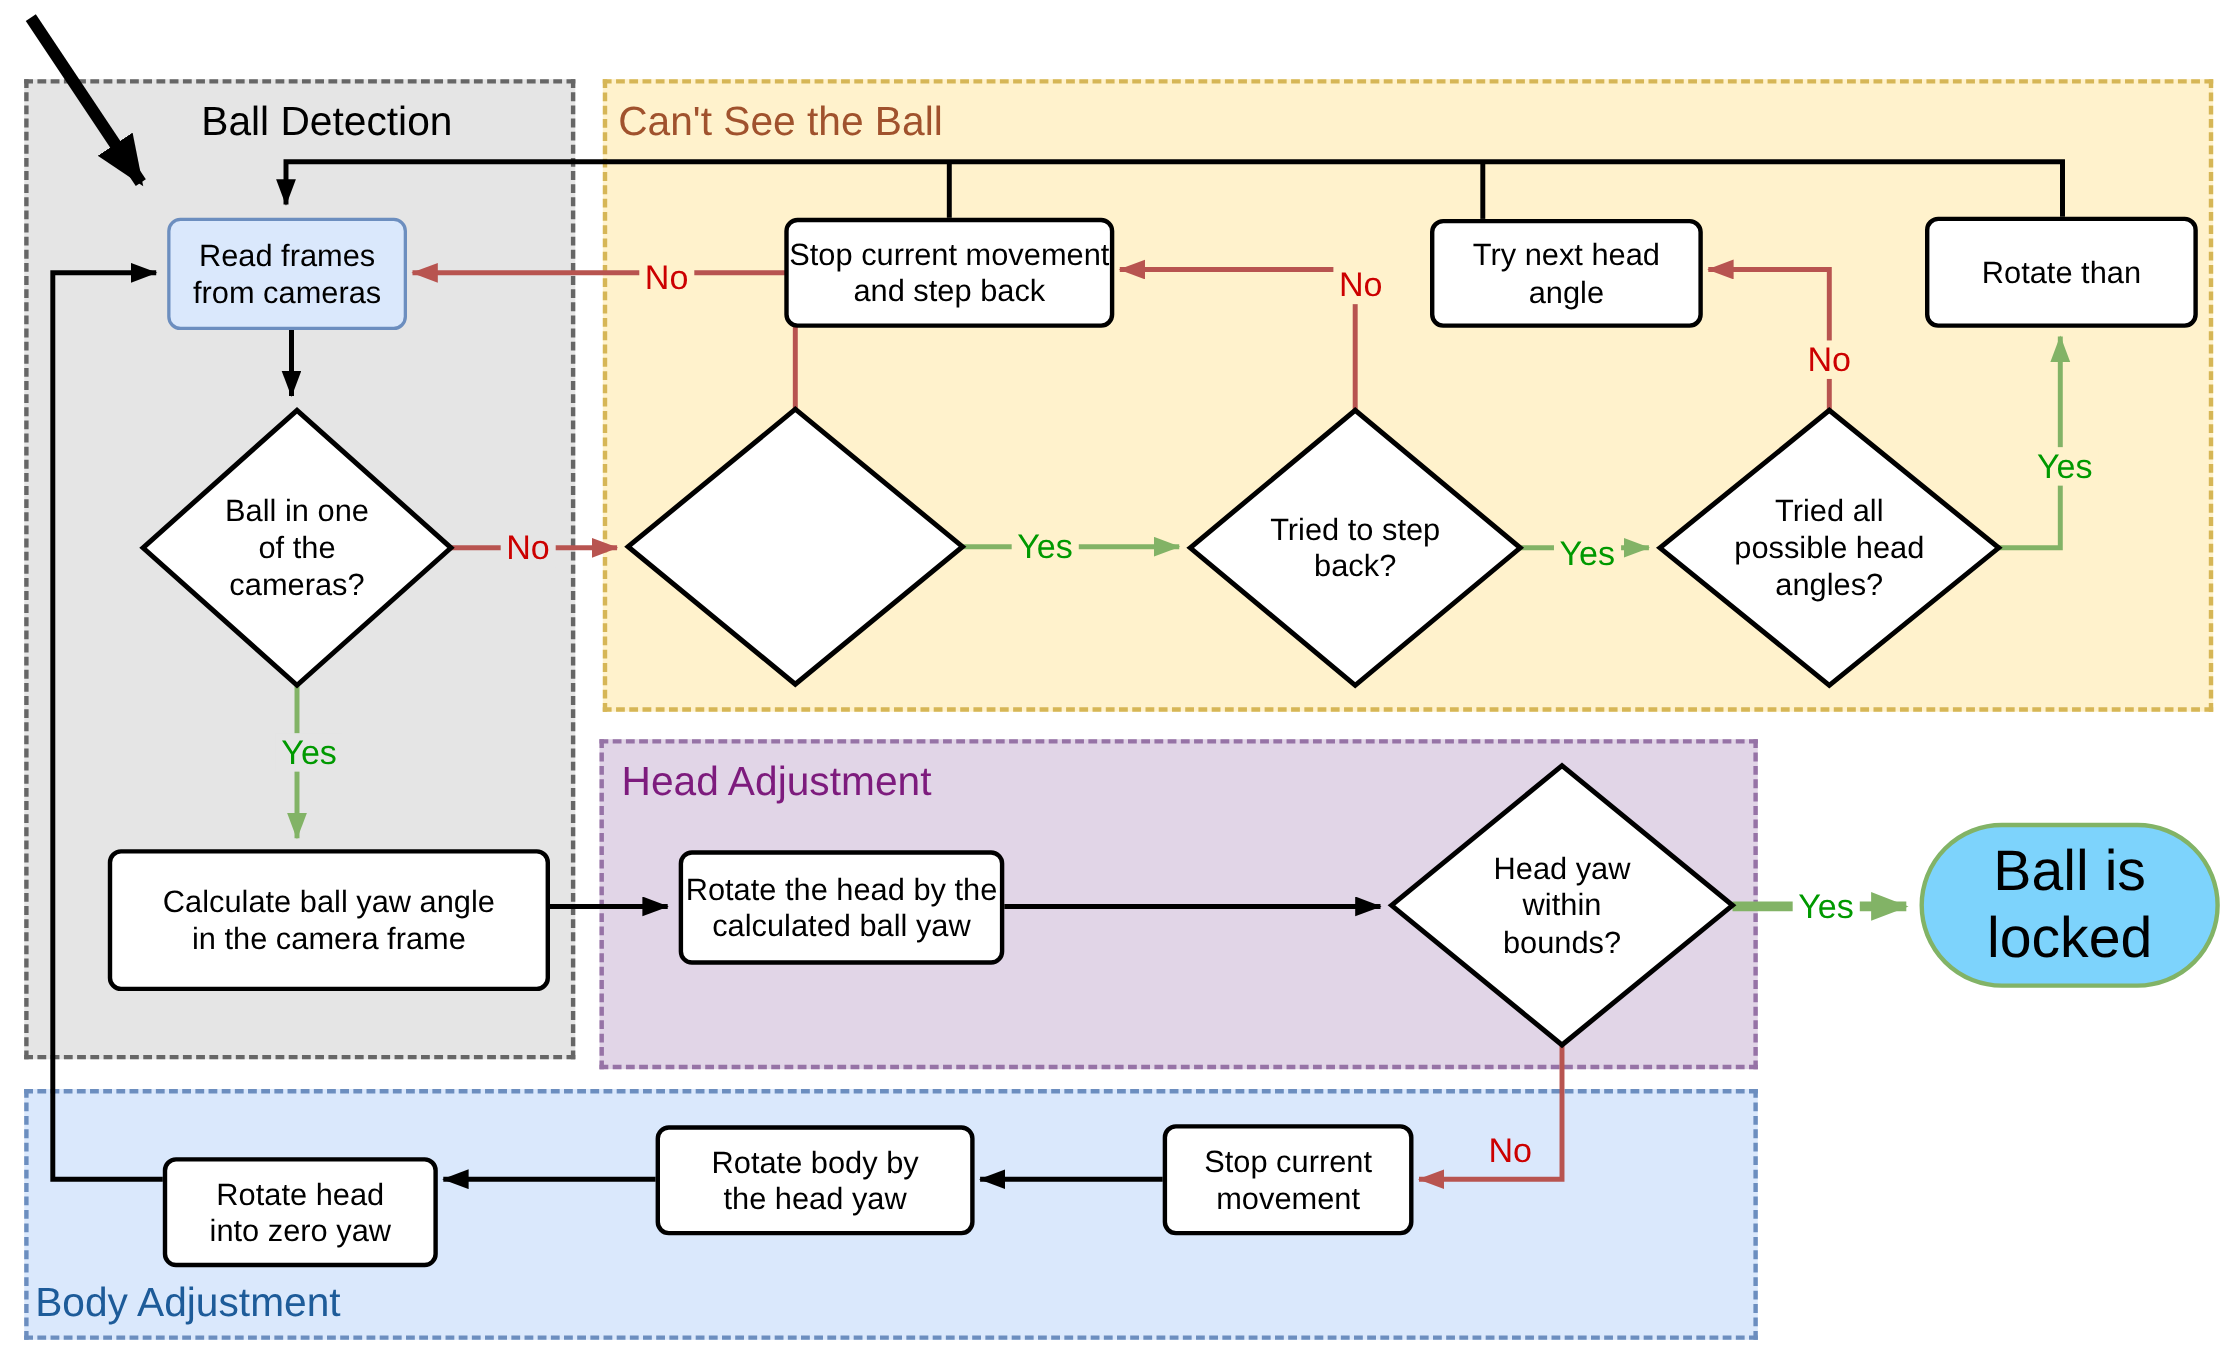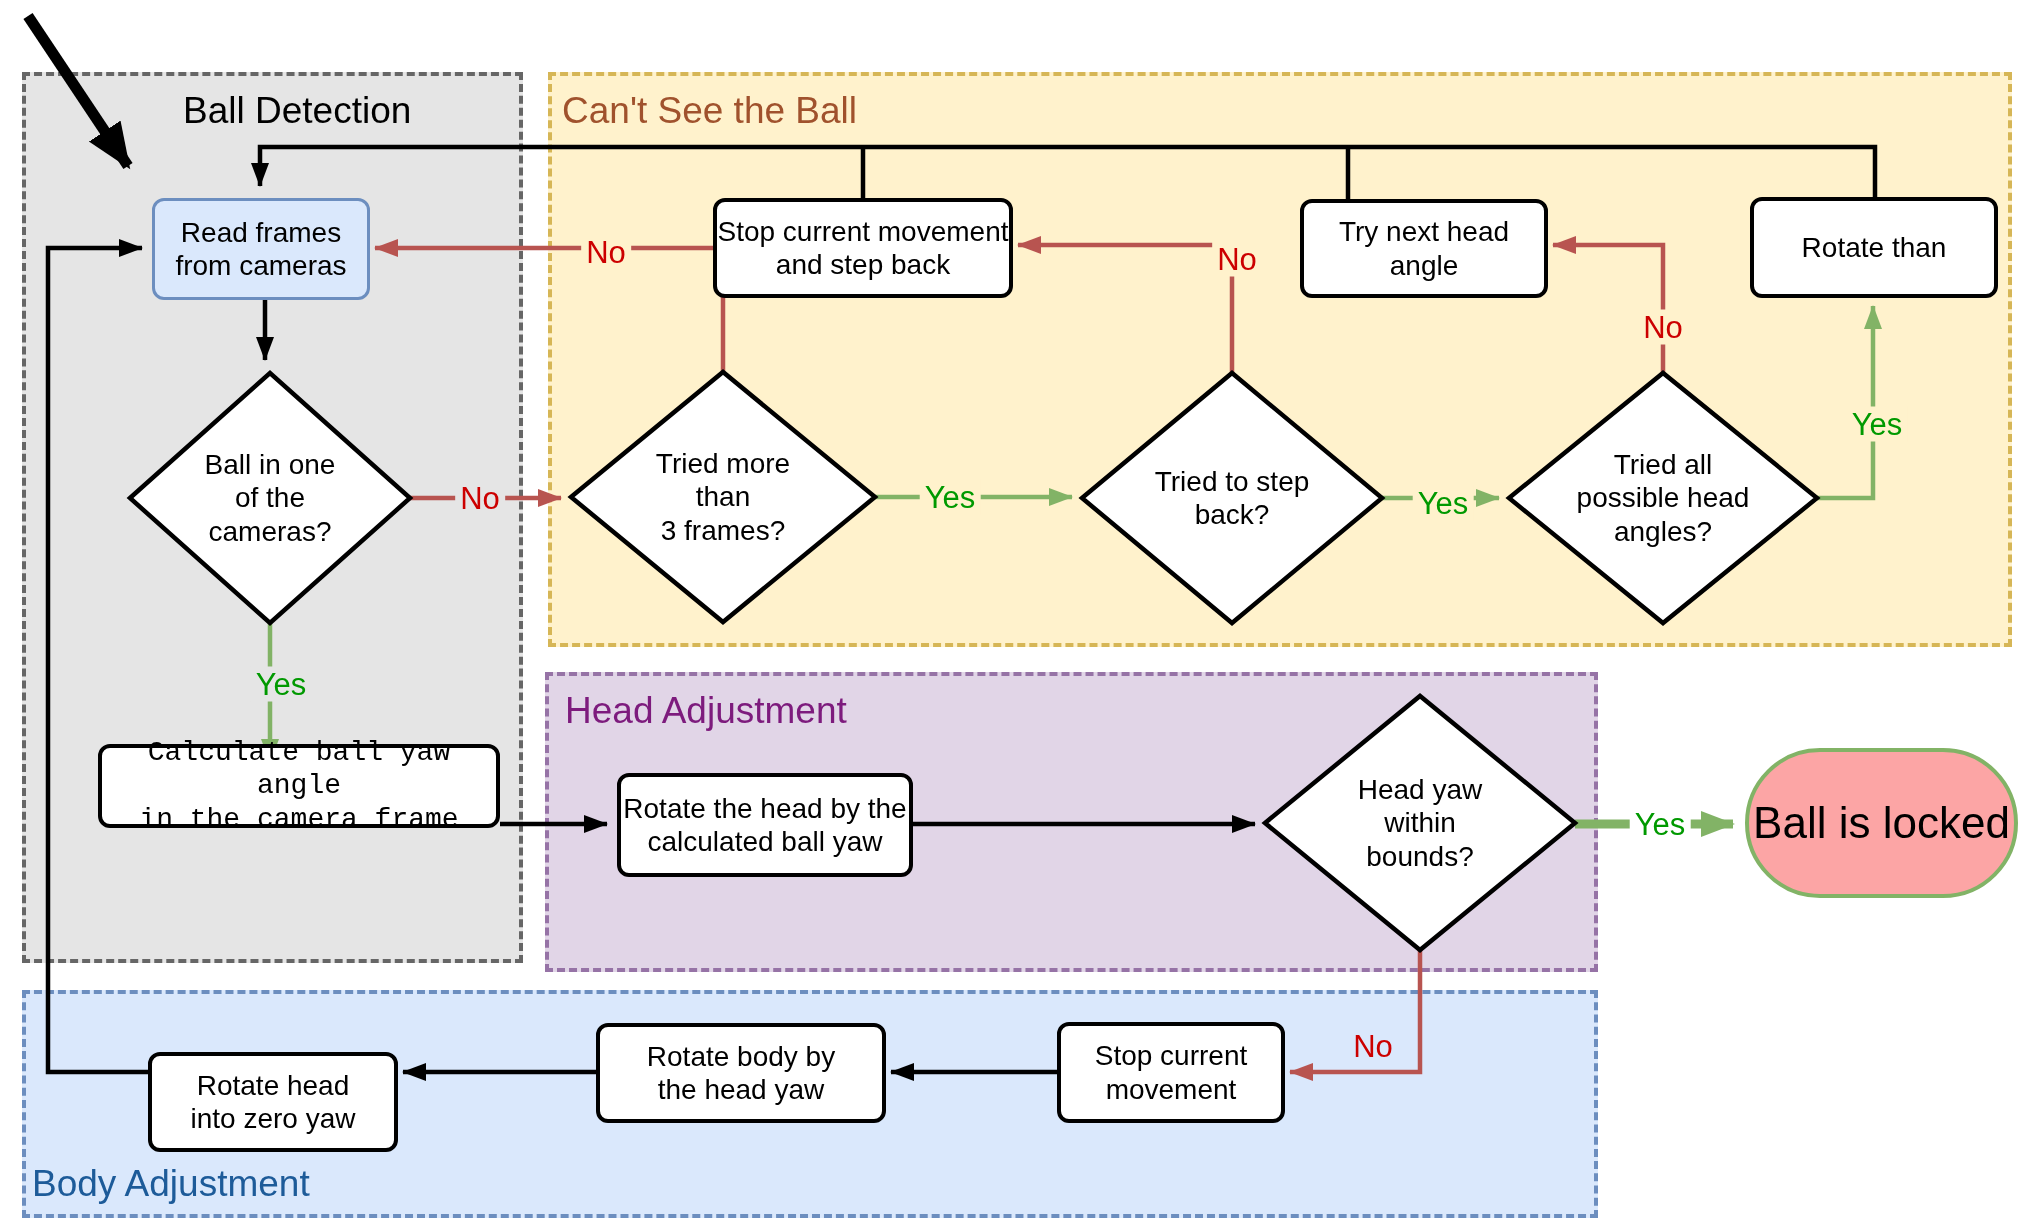--- a/index.html
+++ b/index.html
@@ -5,21 +5,21 @@
   html,body{margin:0;padding:0;background:#ffffff;}
   .canvas{position:relative;width:2025px;height:1225px;background:#ffffff;overflow:hidden;
           font-family:"Liberation Sans", sans-serif;}
   .region{position:absolute;border:4px dashed #000;box-sizing:border-box;}
   .rtitle{position:absolute;font-size:37px;white-space:nowrap;}
   svg.wires{position:absolute;left:0;top:0;width:2025px;height:1225px;}
   .node{position:absolute;box-sizing:border-box;background:#ffffff;border:4px solid #000000;
         border-radius:12px;display:flex;align-items:center;justify-content:center;
         text-align:center;font-size:28px;line-height:1.18;white-space:pre-line;color:#000;}
   .node.blue{background:#DAE8FC;border:3px solid #6C8EBF;}
-  .node.terminal{background:#fca5a5;border:4px solid #82B366;border-radius:75px;font-size:44px;}
+  .node.terminal{background:#7dd3fc;border:4px solid #82B366;border-radius:75px;font-size:52px;}
   .dlabel{position:absolute;display:flex;align-items:center;justify-content:center;
           text-align:center;font-size:28px;line-height:1.18;white-space:pre-line;color:#000;}
   .elabel{position:absolute;transform:translate(-50%,-50%);font-size:31px;line-height:1;
           padding:2px 5px;white-space:nowrap;text-align:right;}
   .elabel.yes{color:#009900;}
   .elabel.no{color:#CC0000;}
 </style>
 </head>
 <body>
 
@@ -84,38 +84,35 @@
     <polygon points="1265,823 1420,696 1575,823 1420,950" fill="#ffffff" stroke="#000" stroke-width="4.5"></polygon>
   </svg>
 
   <div class="node blue" style="left:152px;top:198px;width:218px;height:102px;">Read frames
 from cameras</div>
   <div class="node" style="left:713px;top:198px;width:300px;height:100px;">Stop current movement
 and step back</div>
   <div class="node" style="left:1300px;top:199px;width:248px;height:99px;">Try next head
 angle</div>
   <div class="node" style="left:1750px;top:197px;width:248px;height:101px;">Rotate than</div>
-  <div class="node" style="left:98px;top:744px;width:402px;height:84px;font-family:Liberation Mono, monospace;">Calculate ball yaw angle
+  <div class="node" style="left:98px;top:772px;width:402px;height:129px;">Calculate ball yaw angle
 in the camera frame</div>
   <div class="node" style="left:617px;top:773px;width:296px;height:104px;">Rotate the head by the
 calculated ball yaw</div>
   <div class="node terminal" style="left:1745px;top:748px;width:273px;height:150px;">Ball is locked</div>
   <div class="node" style="left:1057px;top:1022px;width:228px;height:101px;">Stop current
 movement</div>
   <div class="node" style="left:596px;top:1023px;width:290px;height:100px;">Rotate body by
 the head yaw</div>
   <div class="node" style="left:148px;top:1023px;width:250px;height:100px;margin-top:29px;">Rotate head
 into zero yaw</div>
 
   <div class="dlabel" style="left:130px;top:423px;width:280px;height:150px;">Ball in one
 of the
 cameras?</div>
-  <div class="dlabel" style="left:583px;top:422px;width:280px;height:150px;">Tried more
-than
-3 frames?</div>
   <div class="dlabel" style="left:1092px;top:423px;width:280px;height:150px;">Tried to step
 back?</div>
   <div class="dlabel" style="left:1523px;top:423px;width:280px;height:150px;">Tried all
 possible head
 angles?</div>
   <div class="dlabel" style="left:1280px;top:748px;width:280px;height:150px;">Head yaw
 within
 bounds?</div>
 
   <span class="elabel yes" style="left:281px;top:684px;background:#E5E5E5;">Yes</span>

